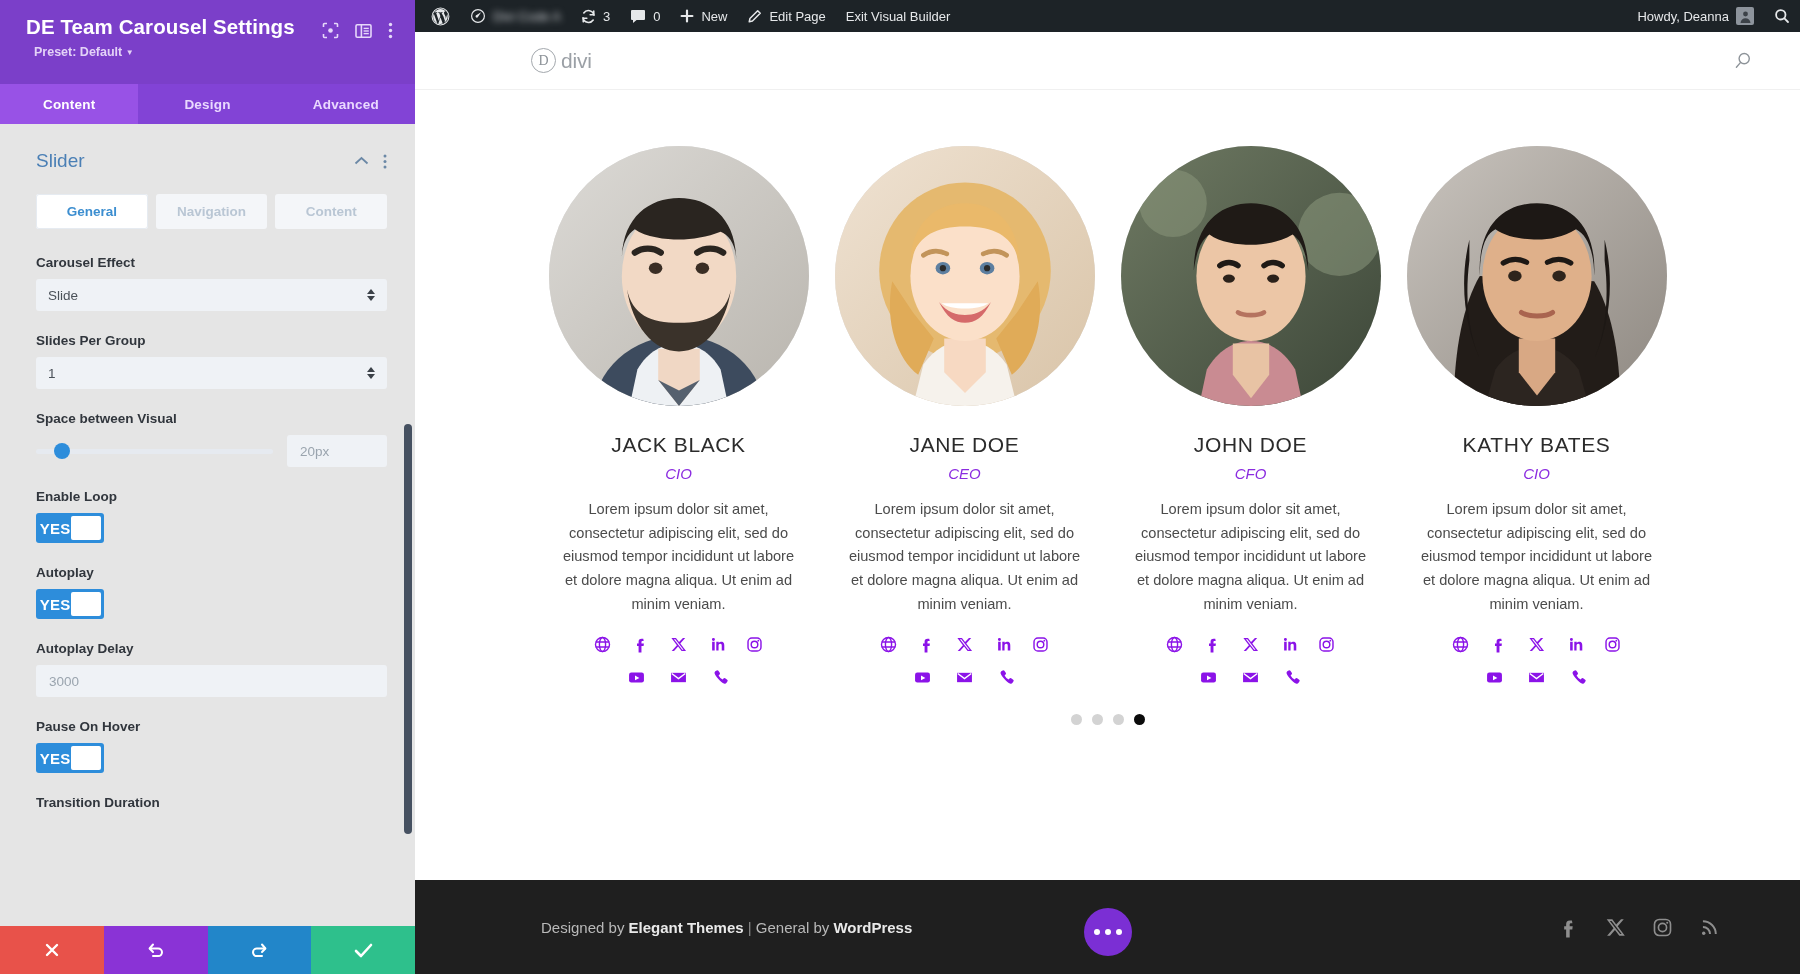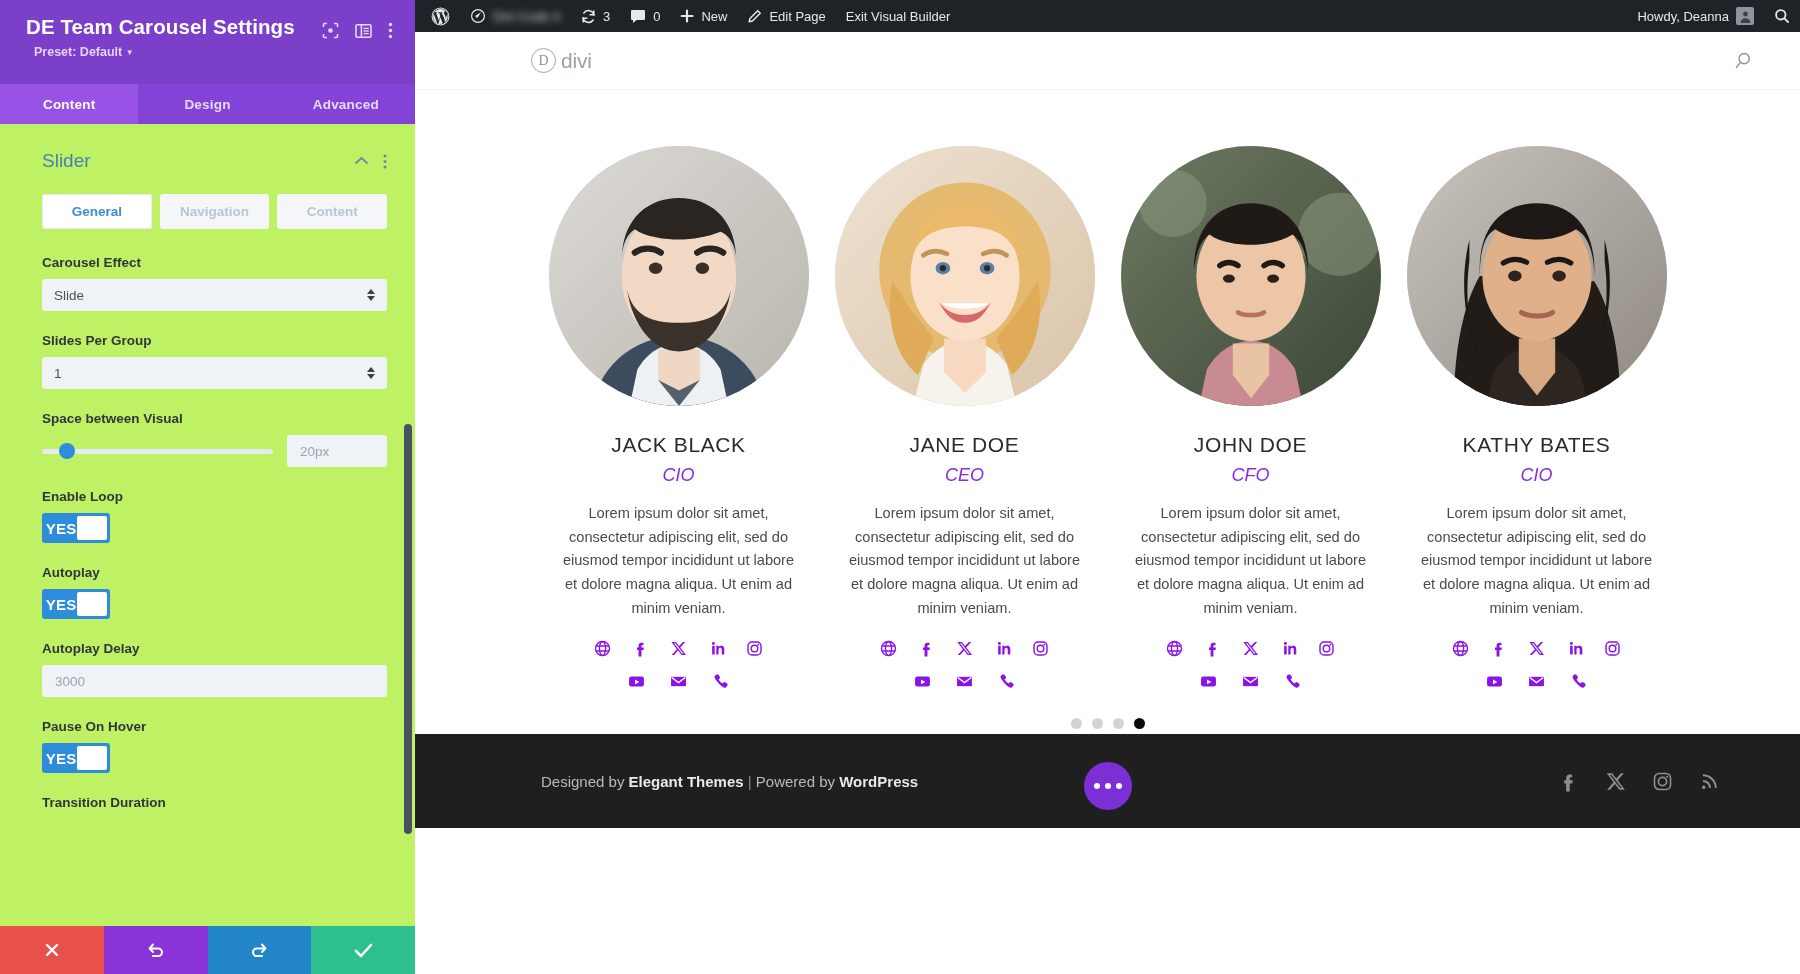--- a/index.html
+++ b/index.html
@@ -2,21 +2,21 @@
 <html><head>
 <meta charset="utf-8">
 <style>
   * { box-sizing: border-box; margin: 0; padding: 0; }
   html, body {
     width: 1800px; height: 974px;
     overflow: hidden;
     font-family: "Liberation Sans", sans-serif;
     background: #fff;
   }
-  .screen { position: relative; width: 1800px; height: 828px; display: flex; }
+  .screen { position: relative; width: 1800px; height: 974px; display: flex; }
 
   
   .settings-panel {
     width: 415px; height: 974px;
     background: #fff;
     position: relative;
     display: flex; flex-direction: column;
     flex: 0 0 415px;
     z-index: 20;
   }
@@ -42,22 +42,22 @@
 
   .sp-tabs { display: flex; background: #8243d6; height: 40px; }
   .sp-tab {
     flex: 1; display: flex; align-items: center; justify-content: center;
     color: #ead9ff; font-size: 13.5px; font-weight: 600; cursor: pointer;
     letter-spacing: .2px;
   }
   .sp-tab.active { background: #9852e6; color: #fff; }
 
   .sp-body {
-    flex: 1; overflow: hidden; position: relative; background: #bef264;
-    padding: 0 0 0 16px;
+    flex: 1; overflow: hidden; position: relative; background: #e5e5e5;
+    padding: 0 0 0 10px;
   }
   .sp-scroll { padding: 26px 28px 10px 26px; position: relative; }
 
   .sec-header { display: flex; align-items: center; margin-bottom: 22px; }
   .sec-title { color: #4a7fb5; font-size: 19px; font-weight: 400; flex: 1; }
   .sec-icons { display: flex; align-items: center; gap: 14px; color: #6b88a6; }
   .sec-icons span { cursor: pointer; display: flex; }
 
   .subtabs { display: flex; gap: 8px; margin-bottom: 26px; }
   .subtab {
@@ -171,21 +171,21 @@
   .card-photo {
     width: 260px; height: 260px; border-radius: 50%; overflow: hidden;
     position: relative; background: #ddd;
   }
   .card-photo svg { display: block; width: 100%; height: 100%; }
   .card-name {
     margin-top: 27px; font-size: 21px; color: #2b2b2b; letter-spacing: .6px;
     font-weight: 400; text-align: center;
   }
   .card-role {
-    margin-top: 8px; font-size: 18px; color: #8b2ce0; font-style: italic;
+    margin-top: 8px; font-size: 15px; color: #8b2ce0; font-style: italic;
     text-align: center;
   }
   .card-desc {
     margin-top: 16px; font-size: 14.6px; color: #4b4b4b; line-height: 1.62;
     text-align: center; width: 235px;
   }
   .socials { margin-top: 20px; width: 100%; }
   .social-row {
     display: flex; justify-content: center; align-items: center; gap: 21px;
     margin-bottom: 16px;
@@ -798,21 +798,21 @@
       <div class="pager">
         <span class="dot"></span>
         <span class="dot"></span>
         <span class="dot"></span>
         <span class="dot active"></span>
       </div>
     </section>
 
     <footer class="site-footer">
       <div class="footer-text">
-        <span>Designed by </span><b>Elegant Themes</b><span class="sep"> | </span><span>Powered by </span><b>WordPress</b>
+        <span>Designed by </span><b>Elegant Themes</b><span class="sep"> | </span><span>General by </span><b>WordPress</b>
       </div>
       <div class="footer-spacer"></div>
       <div class="footer-socials">
         <span class="fs-ico">
             <svg width="21" height="21" viewBox="0 0 16 16" fill="currentColor">
               <path d="M10.6 2.6H9.1C7 2.6 6.2 3.8 6.2 5.5v1.6H4.7v2.4h1.5v6.1h2.7V9.5h2l.3-2.4H8.9V5.8c0-.7.2-1.1 1.1-1.1h1z"></path>
             </svg>
           </span>
         <span class="fs-ico">
             <svg width="21" height="21" viewBox="0 0 16 16" fill="currentColor">

